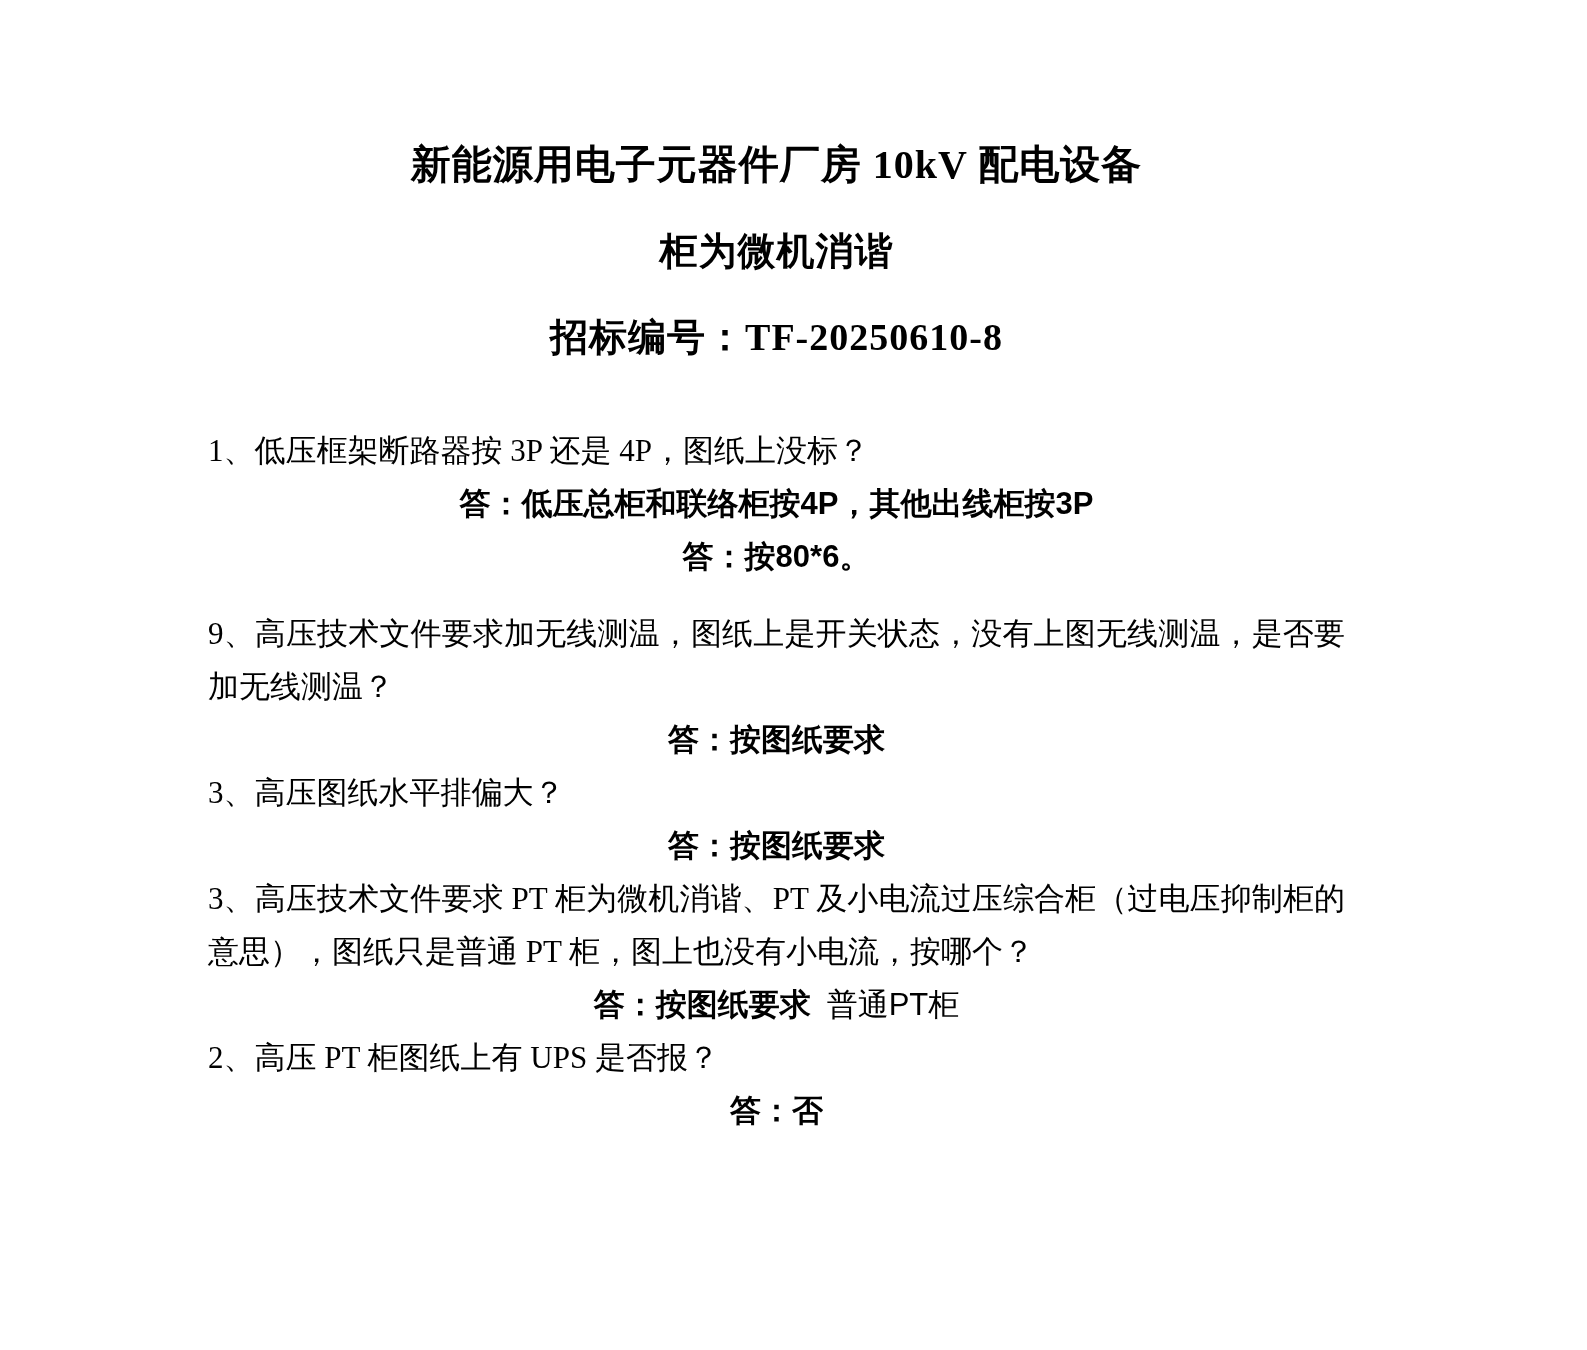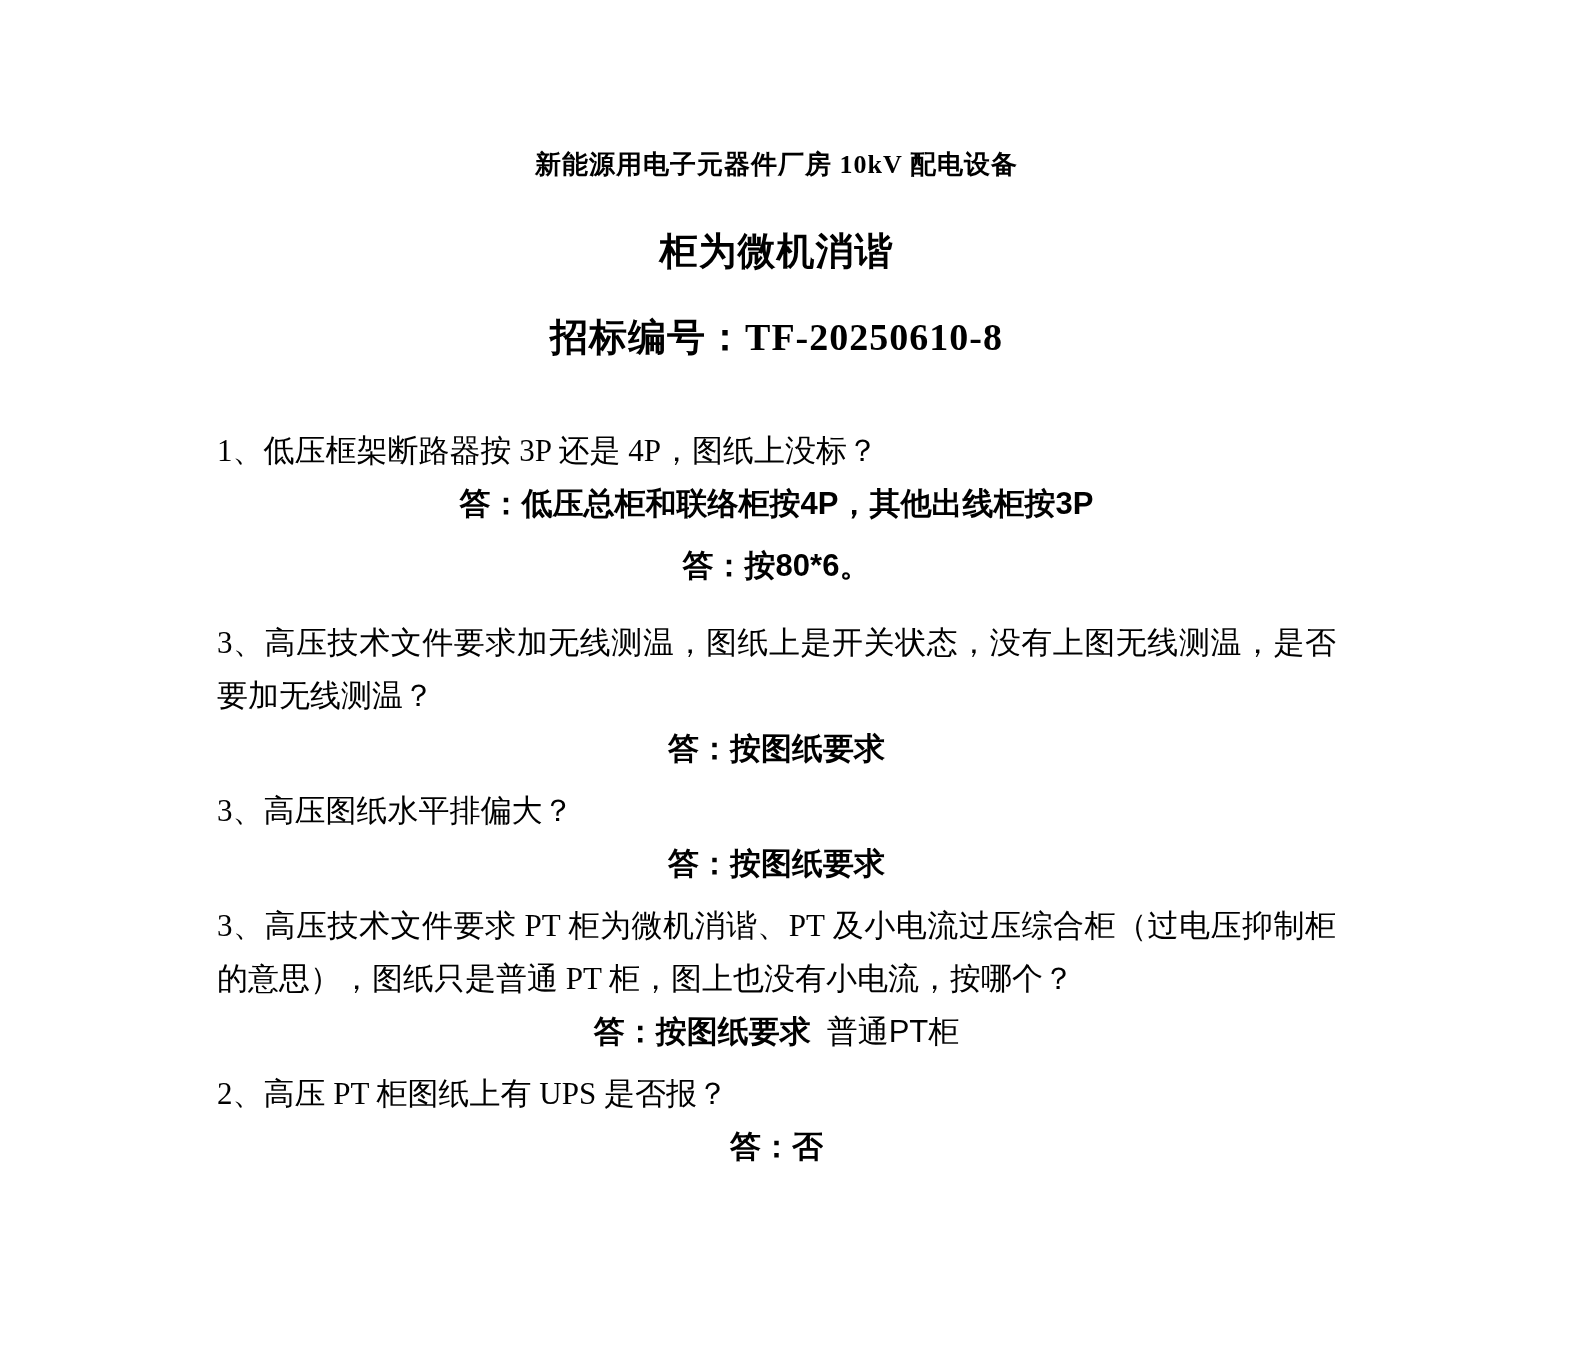--- a/index.html
+++ b/index.html
@@ -16,21 +16,21 @@
     box-sizing: border-box;
     padding: 140px 242px 0 208px;
     font-family: "Liberation Serif", "DejaVu Serif", serif;
     overflow: hidden;
   }
   .doc-header {
     text-align: center;
   }
   .doc-title {
     margin: 0;
-    font-size: 26px;
+    font-size: 40px;
     font-weight: 700;
     line-height: 50px;
     letter-spacing: 1px;
   }
   .doc-subtitle {
     margin: 36px 0 0 0;
     font-size: 38px;
     font-weight: 700;
     line-height: 50px;
     letter-spacing: 1px;
@@ -39,21 +39,21 @@
     margin: 36px 0 0 0;
     font-size: 38px;
     font-weight: 700;
     line-height: 50px;
     letter-spacing: 1px;
   }
   .qa-section {
     margin-top: 62px;
   }
   .qa-item {
-    margin: 9px;
+    margin: 0;
   }
   .qa-item.gap-before {
     margin-top: 24px;
   }
   .question {
     margin: 0;
     font-size: 31px;
     font-weight: 400;
     line-height: 53px;
     text-align: justify;
@@ -90,21 +90,21 @@
     <div class="qa-item">
       <p class="question">1、低压框架断路器按 3P 还是 4P，图纸上没标？</p>
       <p class="answer"><span>答：低压总柜和联络柜按4P，其他出线柜按3P</span><span class="answer-suffix"></span></p>
     </div>
 
     <div class="qa-item">
       <p class="answer"><span>答：按80*6。</span><span class="answer-suffix"></span></p>
     </div>
 
     <div class="qa-item gap-before">
-      <p class="question">3、高压技术文件要求加无线测温，图纸上是开关状态，没有上图无线测温，是否要加无线测温？</p>
+      <p class="question">9、高压技术文件要求加无线测温，图纸上是开关状态，没有上图无线测温，是否要加无线测温？</p>
       <p class="answer"><span>答：按图纸要求</span><span class="answer-suffix"></span></p>
     </div>
 
     <div class="qa-item">
       <p class="question">3、高压图纸水平排偏大？</p>
       <p class="answer"><span>答：按图纸要求</span><span class="answer-suffix"></span></p>
     </div>
 
     <div class="qa-item">
       <p class="question">3、高压技术文件要求 PT 柜为微机消谐、PT 及小电流过压综合柜（过电压抑制柜的意思），图纸只是普通 PT 柜，图上也没有小电流，按哪个？</p>

